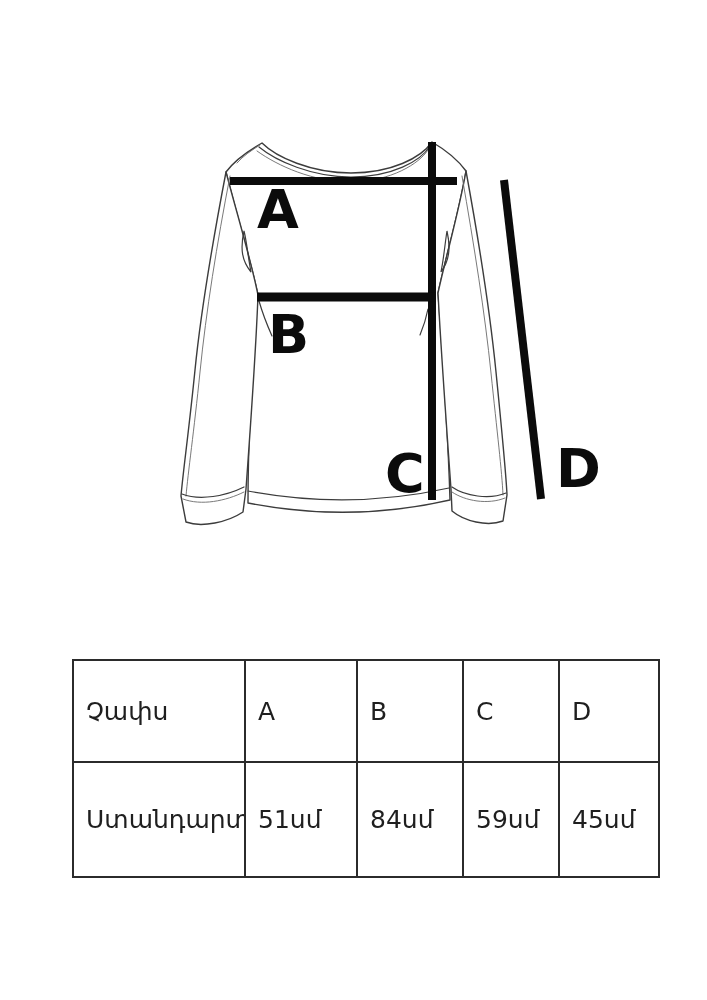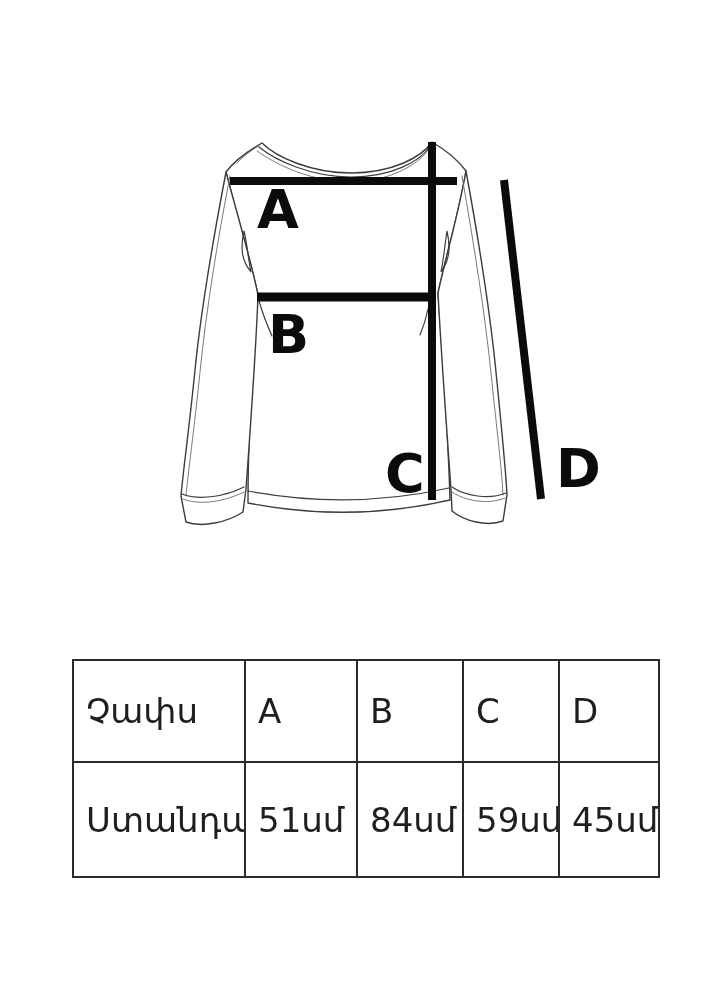--- a/index.html
+++ b/index.html
@@ -58,21 +58,21 @@
     font-size: 54px;
   }
   .size-table {
     position: absolute;
     left: 72px;
     top: 659px;
     border-collapse: collapse;
     table-layout: fixed;
     width: 586px;
     color: #1f1f1f;
-    font-size: 34px;
+    font-size: 25px;
     font-family: "DejaVu Sans", sans-serif;
   }
   .size-table td {
     border: 2px solid #2b2b2b;
     padding: 0 0 0 12px;
     vertical-align: middle;
     overflow: hidden;
     white-space: nowrap;
     background: #ffffff;
   }

